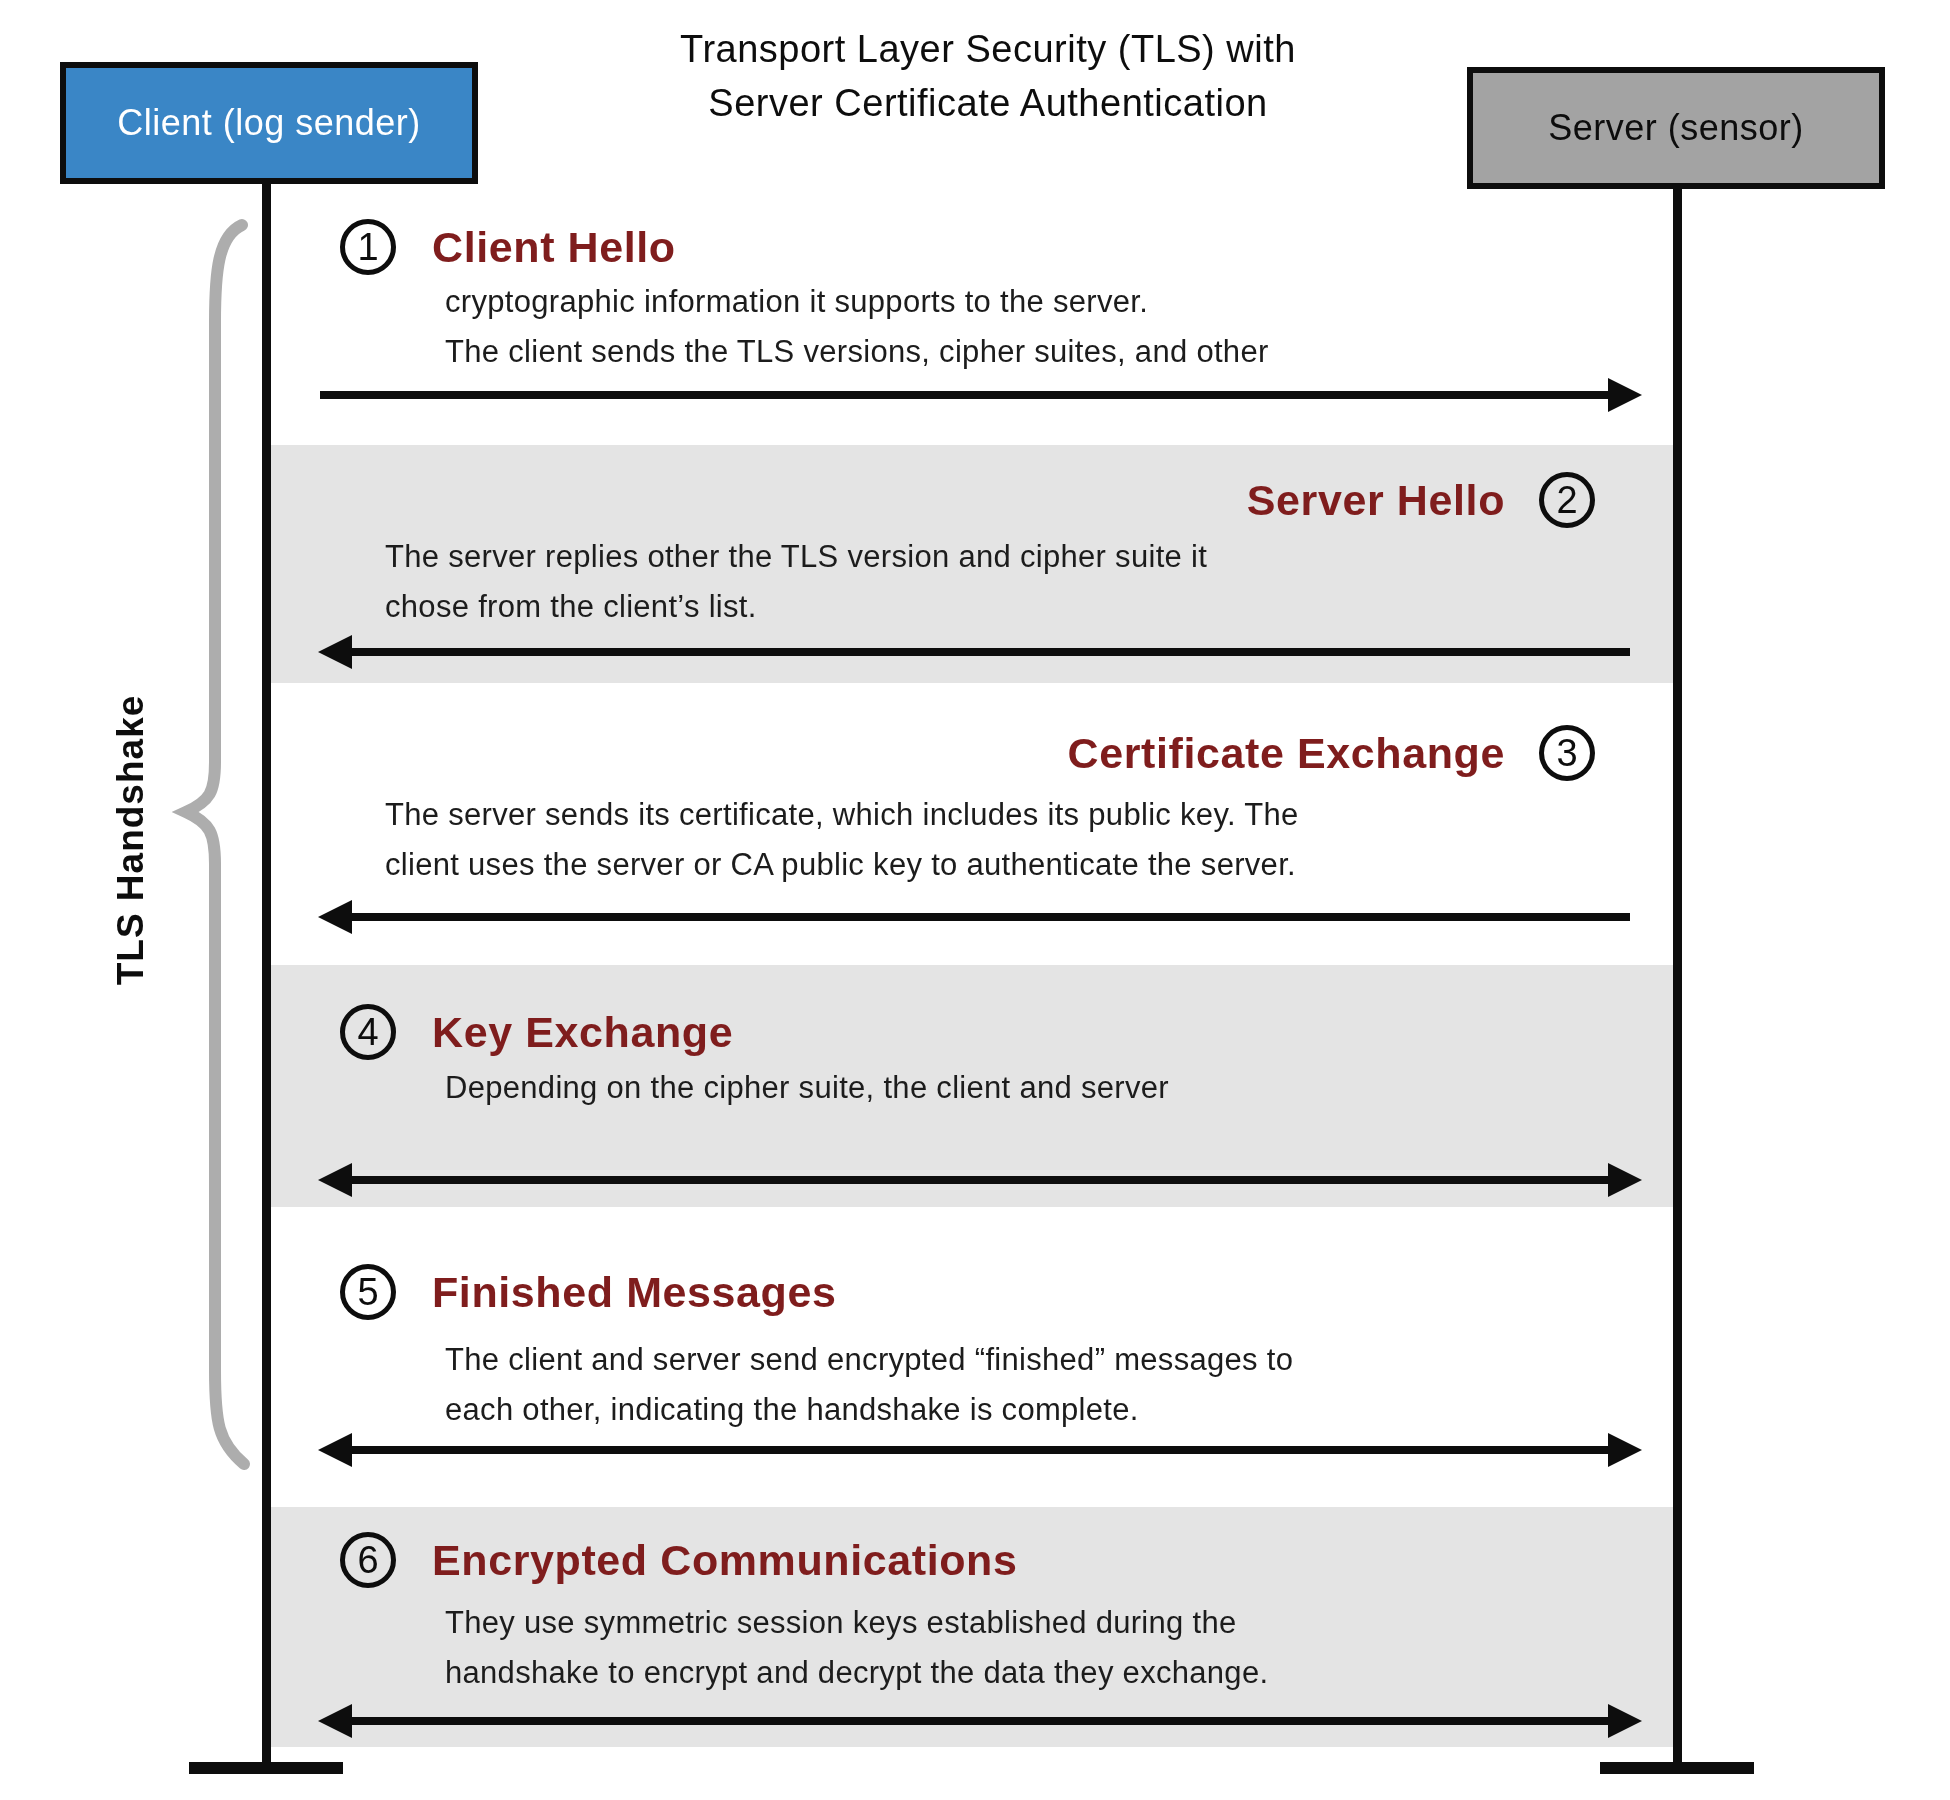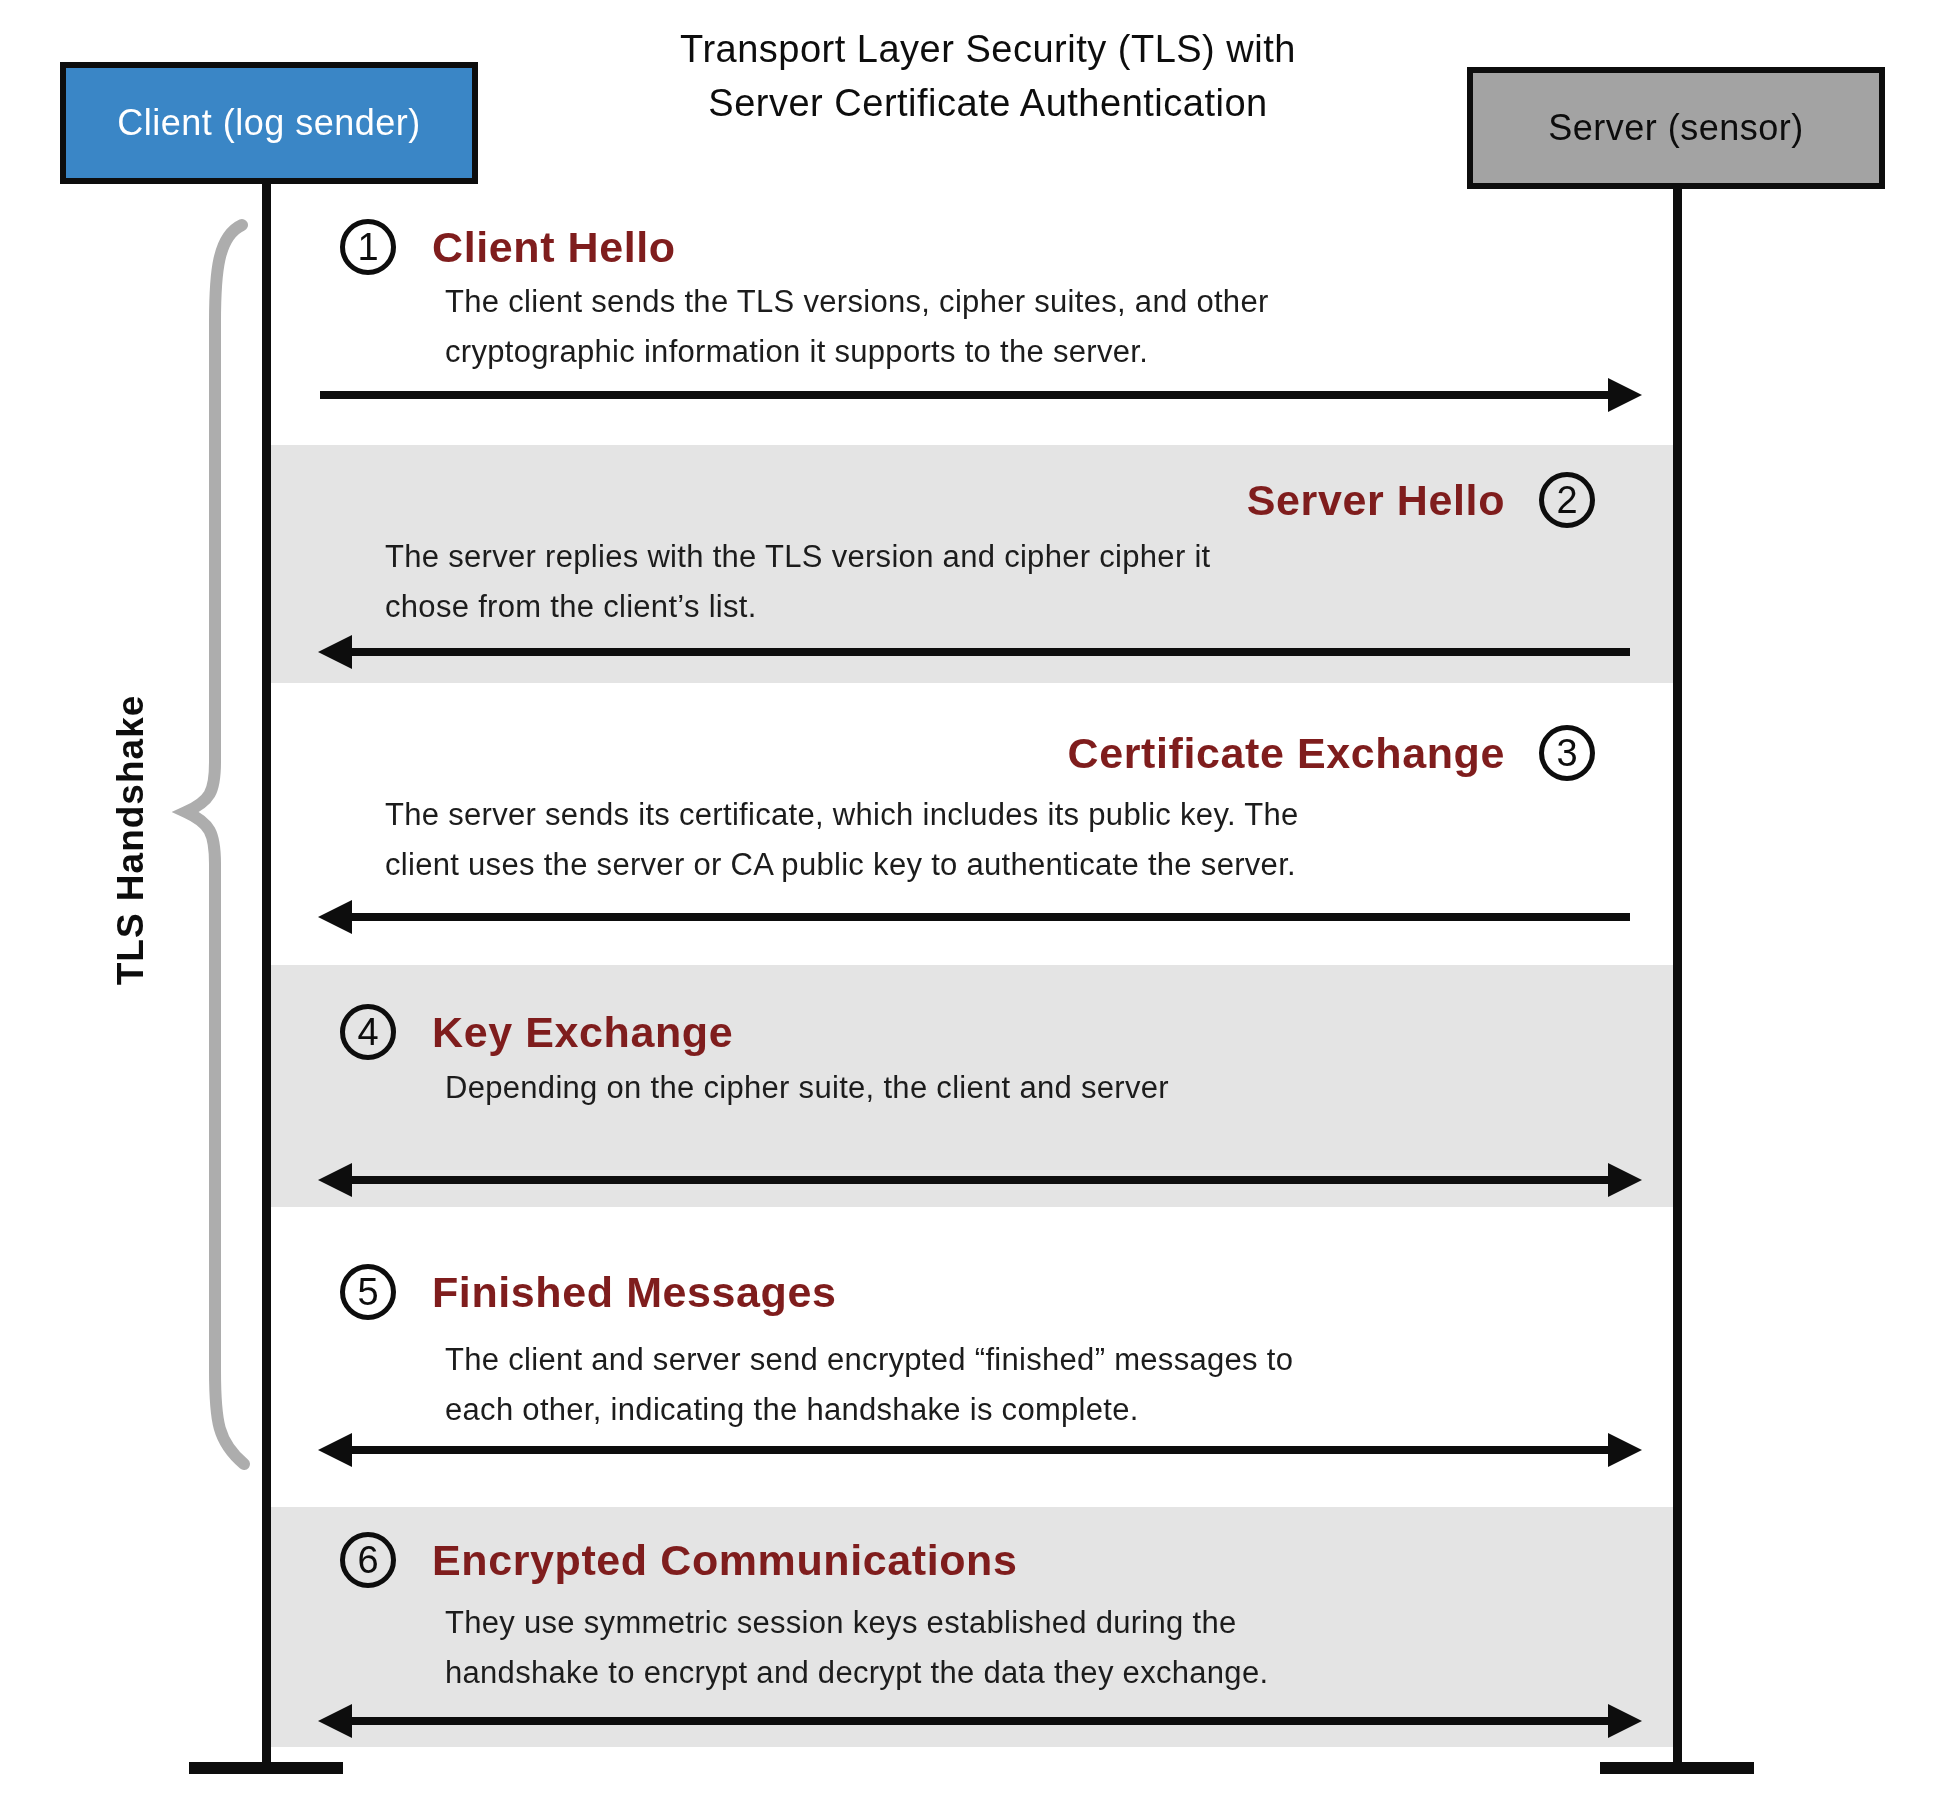--- a/index.html
+++ b/index.html
@@ -96,34 +96,34 @@
   <svg class="brace-svg" width="120" height="1320" viewBox="0 0 120 1320">
     <path d="M 92 45 C 68 56 65 92 65 142 L 65 582 C 65 612 60 621 36 632 C 60 643 65 653 65 684 L 65 1190 C 65 1242 68 1262 94 1284" fill="none" stroke="#adadad" stroke-width="12" stroke-linecap="round"></path>
   </svg>
   <div class="side-label">TLS Handshake</div>
 
   <div class="num-circle" style="left:340px;top:219px;">
     <span>1</span>
   </div>
   <div class="step-title" style="left:432px;top:227px;">Client Hello</div>
   <div class="step-desc" style="left:445px;top:277px;">
+    <div>cryptographic information it supports to the server.</div>
     <div>The client sends the TLS versions, cipher suites, and other</div>
-    <div>cryptographic information it supports to the server.</div>
   </div>
   <div>
     <div class="arrow-line" style="left:320px;top:391px;width:1288px;"></div>
     <div class="head right" style="left:1608px;top:378px;"></div>
   </div>
 
   <div class="num-circle" style="left:1539px;top:472px;">
     <span>2</span>
   </div>
   <div class="step-title right" style="top:480px;">Server Hello</div>
   <div class="step-desc" style="left:385px;top:532px;">
-    <div>The server replies with the TLS version and cipher cipher it</div>
+    <div>The server replies other the TLS version and cipher suite it</div>
     <div>chose from the client’s list.</div>
   </div>
   <div>
     <div class="head left" style="left:318px;top:635px;"></div>
     <div class="arrow-line" style="left:352px;top:648px;width:1278px;"></div>
   </div>
 
   <div class="num-circle" style="left:1539px;top:725px;">
     <span>3</span>
   </div>

